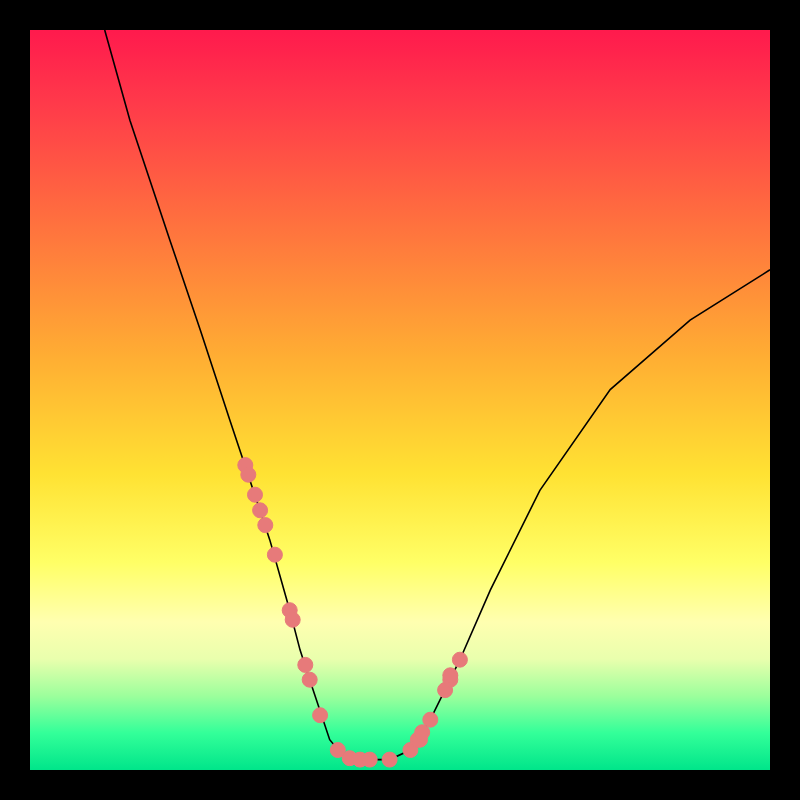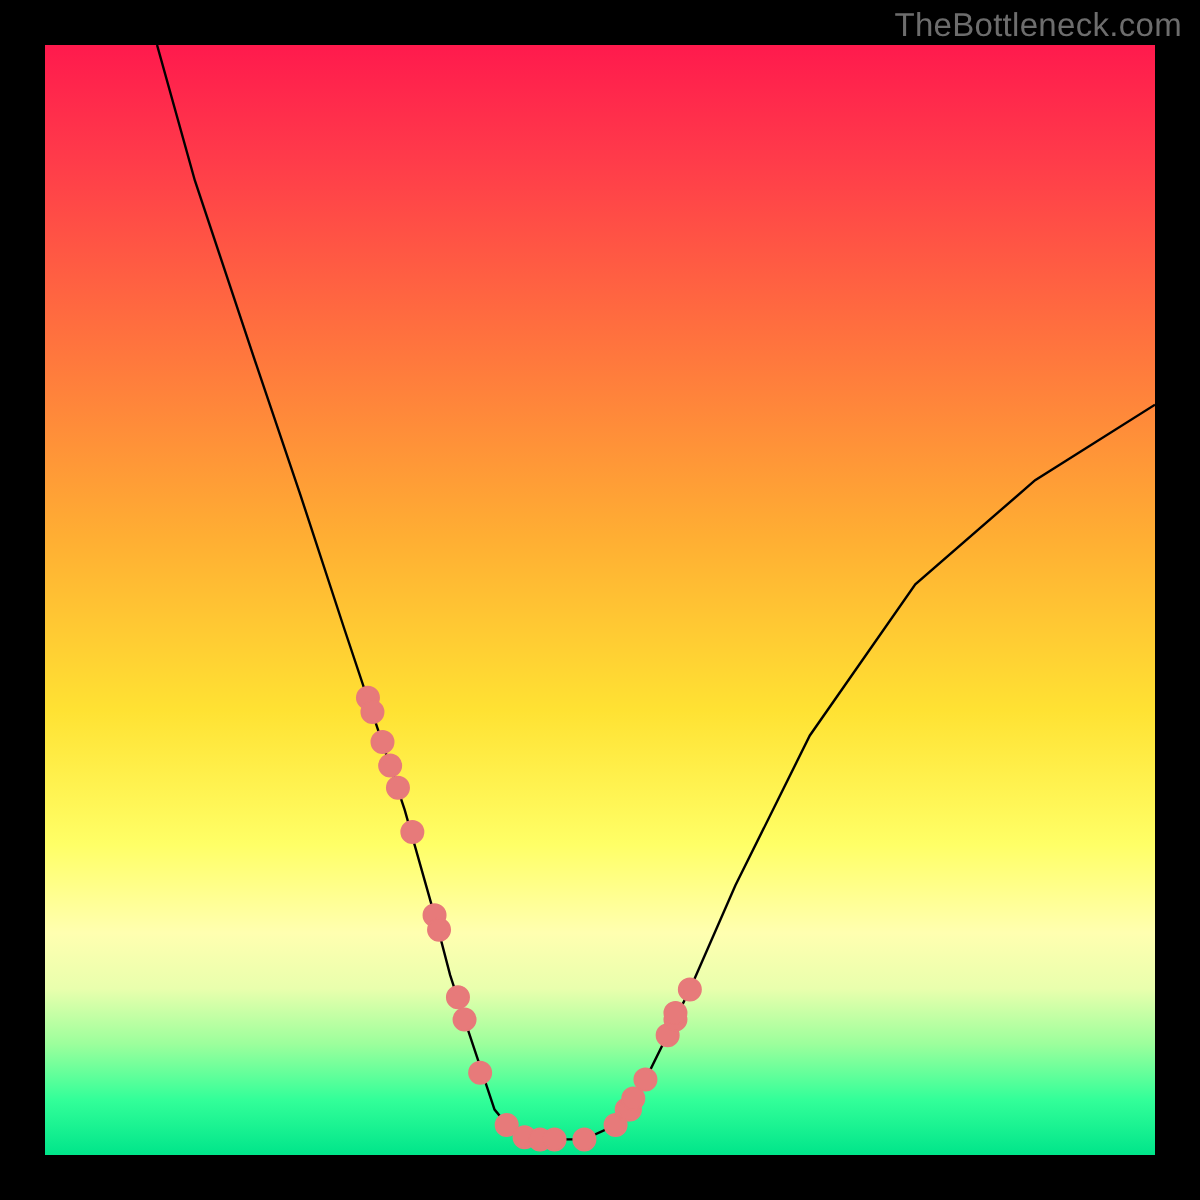--- a/index.html
+++ b/index.html
@@ -65,21 +65,20 @@
   }
   .dots circle {
     fill: #e77a7a;
     stroke: #e77a7a;
   }
 </style>
 </head>
 <body>
 
 <div class="frame">
-  <div class="watermark">TheBottleneck.com</div>
   <div class="plot">
     <svg class="curve" viewBox="0 0 740 740">
       <path id="curve-path" d="M74.7 0.0 L99.9 90.3 L139.9 210.2 L170.2 299.7 L199.8 390.0 L219.8 449.9 L239.8 509.9 L259.7 580.2 L270.1 620.1 L279.7 649.7 L299.7 709.7 L310.1 722.2 L319.7 728.2 L339.7 729.6 L359.6 729.6 L380.4 720.0 L400.3 689.7 L429.9 629.7 L460.3 560.2 L509.9 460.3 L580.2 359.6 L660.1 290.1 L740.0 239.8"></path>
       <g class="dots" id="dots-group">
           <circle cx="215.3" cy="435.1" r="7.5"></circle>
           <circle cx="218.3" cy="444.7" r="7.5"></circle>
           <circle cx="225.0" cy="464.7" r="7.5"></circle>
           <circle cx="230.1" cy="480.3" r="7.5"></circle>
           <circle cx="235.3" cy="495.1" r="7.5"></circle>
           <circle cx="244.9" cy="524.7" r="7.5"></circle>

